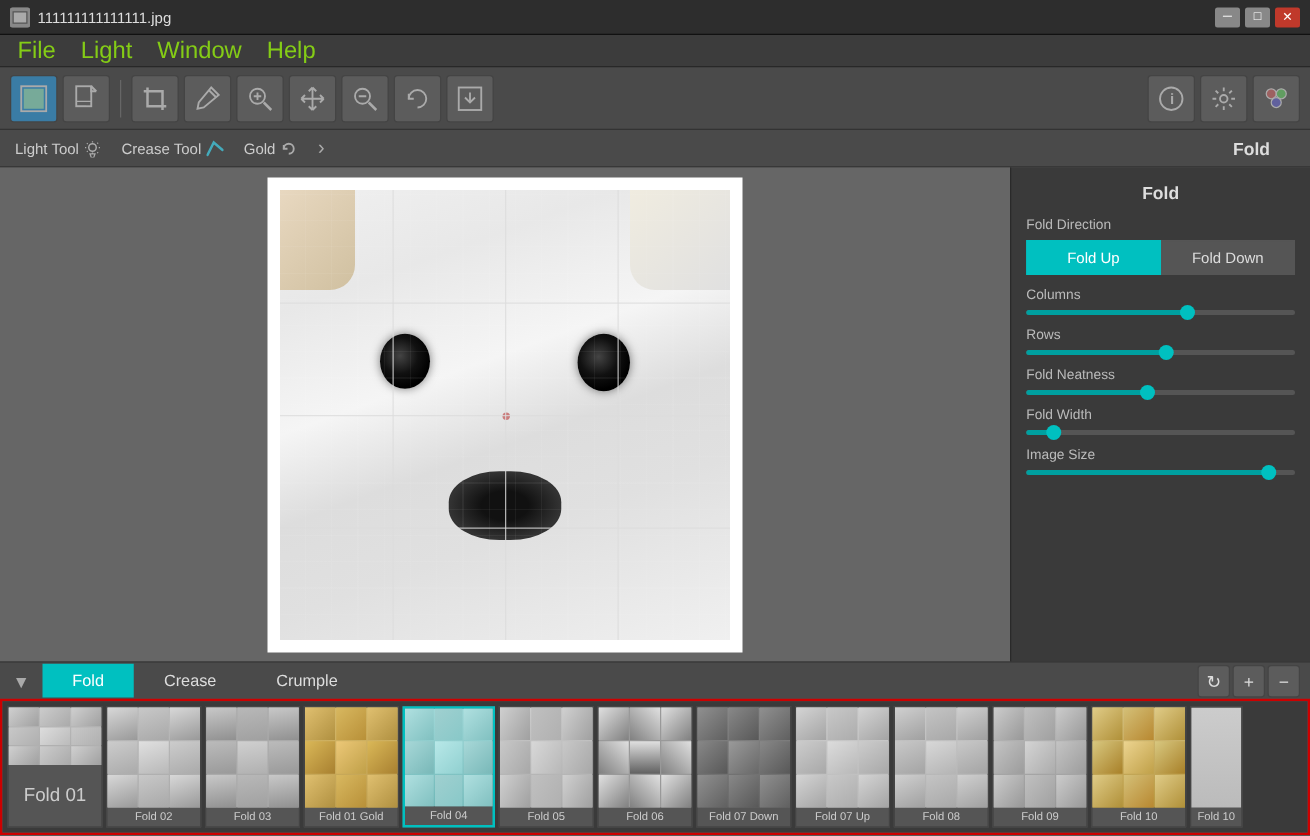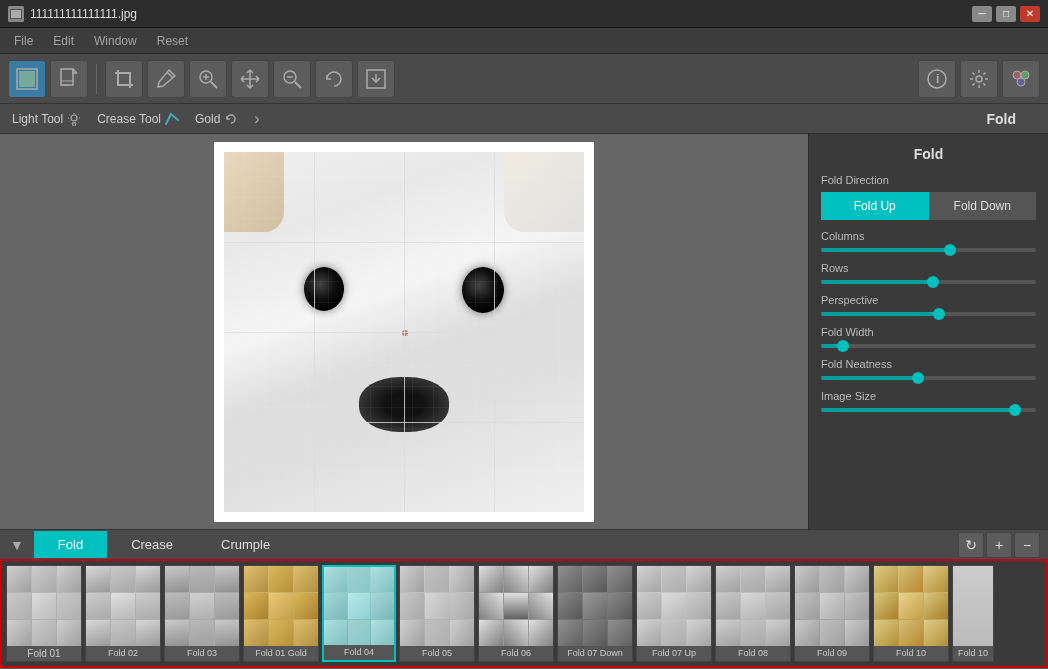--- a/index.html
+++ b/index.html
@@ -10,21 +10,21 @@
     .title-bar-icon { width: 16px; height: 16px; background: #888; margin-right: 6px; border-radius: 2px; }
     .title-bar-text { font-size: 12px; color: #ddd; flex: 1; }
     .title-bar-controls { display: flex; gap: 4px; }
     .title-bar-btn { width: 20px; height: 16px; display: flex; align-items: center; justify-content: center; font-size: 10px; cursor: pointer; border-radius: 2px; }
     .title-bar-btn.minimize { background: #888; }
     .title-bar-btn.maximize { background: #888; }
     .title-bar-btn.close { background: #c0392b; color: #fff; }
 
     
     .menu-bar { background: #3c3c3c; height: 26px; display: flex; align-items: center; padding: 0 4px; border-bottom: 1px solid #222; }
-    .menu-item { padding: 3px 10px; font-size: 12px; color: #a3a3a3; cursor: pointer; border-radius: 2px; }
+    .menu-item { padding: 3px 10px; font-size: 19px; color: #84cc16; cursor: pointer; border-radius: 2px; }
 
     
     .toolbar { background: #4a4a4a; height: 50px; display: flex; align-items: center; padding: 0 8px; gap: 4px; border-bottom: 1px solid #333; }
     .tool-btn { width: 38px; height: 38px; background: #5c5c5c; border: 1px solid #444; border-radius: 3px; display: flex; align-items: center; justify-content: center; cursor: pointer; color: #ddd; font-size: 16px; }
     .tool-btn.active { background: #3a7ca5; }
     .toolbar-sep { width: 1px; height: 30px; background: #666; margin: 0 4px; }
     .tool-spacer { flex: 1; }
 
     
     .secondary-toolbar { background: #4a4a4a; height: 30px; display: flex; align-items: center; padding: 0 12px; gap: 16px; border-bottom: 1px solid #333; }
@@ -71,23 +71,23 @@
   <span class="title-bar-text">111111111111111.jpg</span>
   <div class="title-bar-controls">
     <div class="title-bar-btn minimize">─</div>
     <div class="title-bar-btn maximize">□</div>
     <div class="title-bar-btn close">✕</div>
   </div>
 </div>
 
 <div class="menu-bar">
   <div class="menu-item">File</div>
-  <div class="menu-item">Edit</div>
+  <div class="menu-item">Light</div>
   <div class="menu-item">Window</div>
-  <div class="menu-item">Reset</div>
+  <div class="menu-item">Help</div>
 </div>
 
 <div class="toolbar">
   <div class="tool-btn active">
     <svg width="22" height="22" viewBox="0 0 22 22">
         <rect x="1" y="1" width="20" height="20" fill="none" stroke="#aaa" stroke-width="1.5"></rect>
         <rect x="3" y="3" width="16" height="16" fill="#7a9"></rect>
       </svg>
   </div>
   <div class="tool-btn">
@@ -244,42 +244,35 @@
     </div>
 
     <div class="slider-container">
       <div class="param-label">Rows</div>
       <div class="slider-track">
         <div class="slider-fill" style="width:52%;"></div>
         <div class="slider-thumb" style="left:52%;"></div>
       </div>
     </div>
 
+
+
     <div class="slider-container">
-      <div class="param-label">Perspective</div>
+      <div class="param-label">Fold Neatness</div>
       <div class="slider-track">
-        <div class="slider-fill" style="width:55%;"></div>
-        <div class="slider-thumb" style="left:55%;"></div>
-      </div>
-    </div>
-
+        <div class="slider-fill" style="width:45%;"></div>
+        <div class="slider-thumb" style="left:45%;"></div>
+      </div>
+    </div>
 
     <div class="slider-container">
       <div class="param-label">Fold Width</div>
       <div class="slider-track">
         <div class="slider-fill" style="width:10%;"></div>
         <div class="slider-thumb" style="left:10%;"></div>
-      </div>
-    </div>
-
-    <div class="slider-container">
-      <div class="param-label">Fold Neatness</div>
-      <div class="slider-track">
-        <div class="slider-fill" style="width:45%;"></div>
-        <div class="slider-thumb" style="left:45%;"></div>
       </div>
     </div>
 
     <div class="slider-container">
       <div class="param-label">Image Size</div>
       <div class="slider-track">
         <div class="slider-fill" style="width:90%;"></div>
         <div class="slider-thumb" style="left:90%;"></div>
       </div>
     </div>
@@ -306,21 +299,21 @@
         <div style="background:linear-gradient(135deg,#d0d0d0,#a0a0a0);"></div>
           <div style="background:linear-gradient(135deg,#ccc,#aaa);"></div>
           <div style="background:linear-gradient(135deg,#d0d0d0,#a0a0a0);"></div>
         <div style="background:linear-gradient(135deg,#c8c8c8,#b0b0b0);"></div>
           <div style="background:linear-gradient(135deg,#ddd,#bbb);"></div>
           <div style="background:linear-gradient(135deg,#c8c8c8,#b0b0b0);"></div>
         <div style="background:linear-gradient(135deg,#d0d0d0,#a0a0a0);"></div>
           <div style="background:linear-gradient(135deg,#ccc,#aaa);"></div>
           <div style="background:linear-gradient(135deg,#d0d0d0,#a0a0a0);"></div>
       </div>
-      <div style="font-size:10px;color:#ccc;padding:2px 0;">Fold 01</div>
+      <div style="font-size:15px;color:#ccc;padding:16px 0;">Fold 01</div>
     </div>
 
     <div style="min-width:74px;height:97px;background:#555;border:1px solid #444;display:flex;flex-direction:column;align-items:center;cursor:pointer;flex-shrink:0;">
       <div style="width:74px;height:80px;background:linear-gradient(#bbb,#aaa);display:grid;grid-template-columns:repeat(3,1fr);grid-template-rows:repeat(3,1fr);gap:1px;">
         <div style="background:linear-gradient(160deg,#d8d8d8,#999);"></div>
           <div style="background:linear-gradient(160deg,#c8c8c8,#a8a8a8);"></div>
           <div style="background:linear-gradient(160deg,#d8d8d8,#999);"></div>
         <div style="background:linear-gradient(160deg,#ccc,#aaa);"></div>
           <div style="background:linear-gradient(160deg,#e0e0e0,#b8b8b8);"></div>
           <div style="background:linear-gradient(160deg,#ccc,#aaa);"></div>

